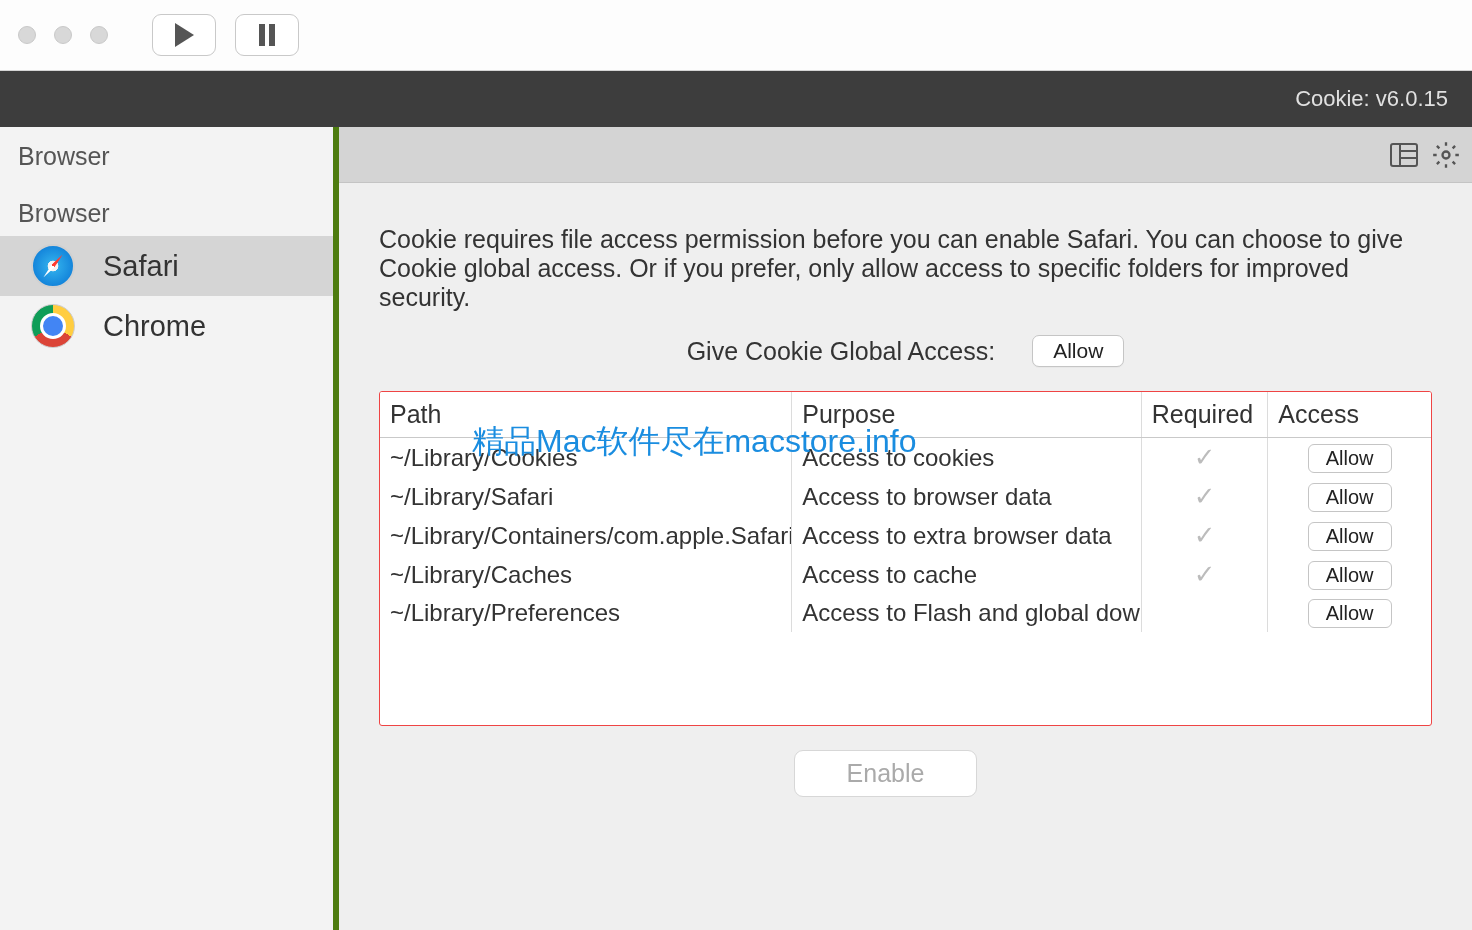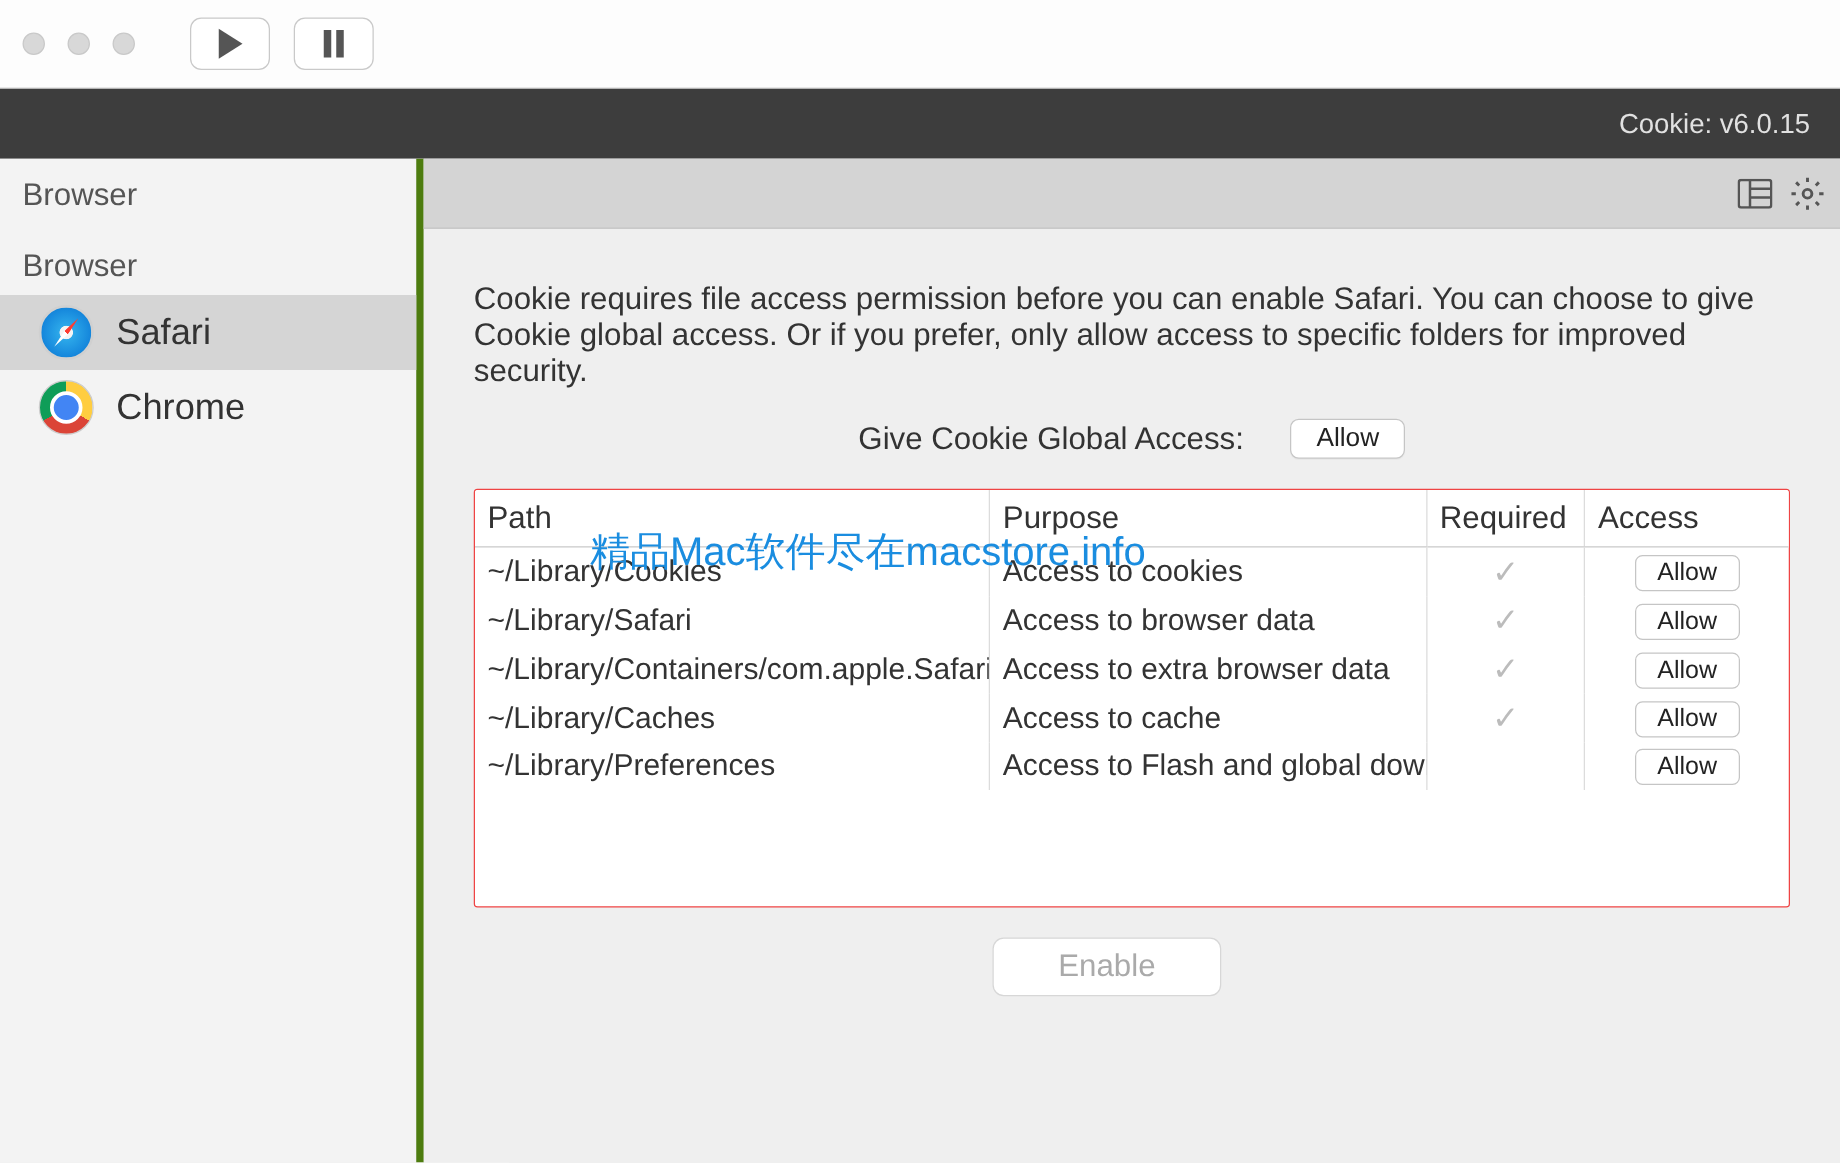--- a/index.html
+++ b/index.html
@@ -74,21 +74,21 @@
     .sidebar-section {
       padding: 18px 18px 8px;
       font-size: 25px;
       color: #555;
       font-weight: 400;
     }
     .sidebar-item {
       display: flex;
       align-items: center;
       padding: 8px 31px;
-      gap: 18px;
+      gap: 28px;
       cursor: pointer;
       font-size: 29px;
       color: #333;
     }
     .sidebar-item.active {
       background: #d5d5d5;
     }
     .browser-icon {
       width: 44px;
       height: 44px;

